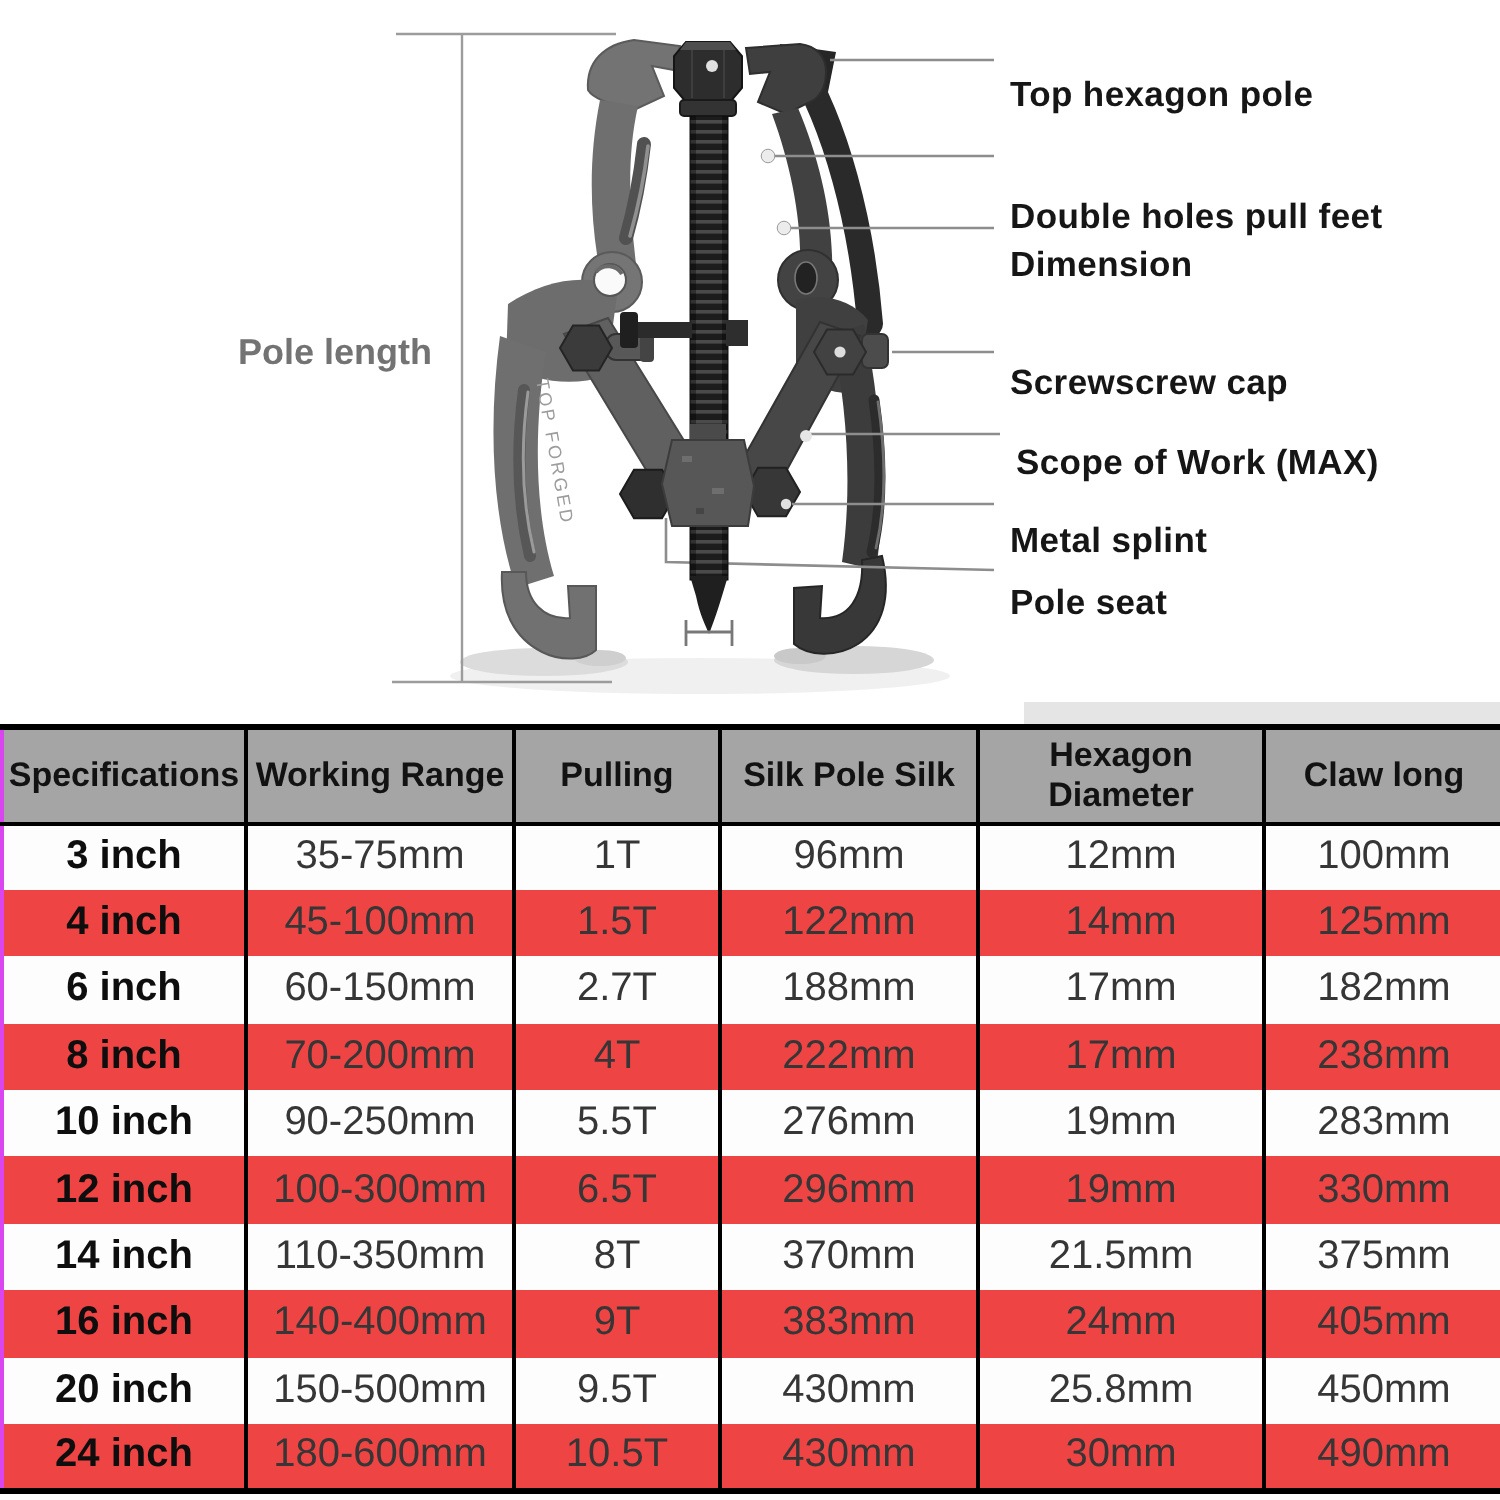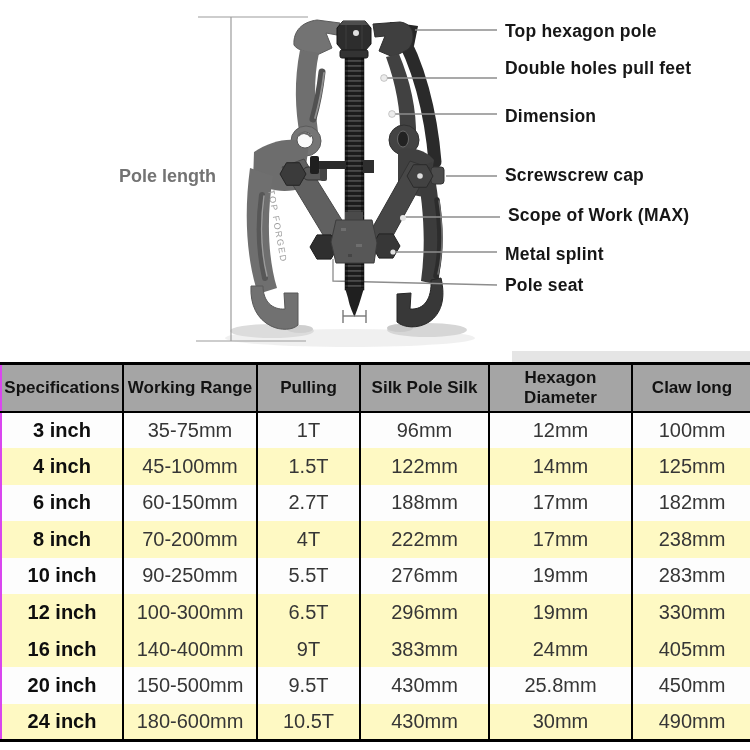--- a/index.html
+++ b/index.html
@@ -2,40 +2,40 @@
 <html><head>
 <meta charset="utf-8">
 <style>
   html,body{margin:0;padding:0;background:#fff;}
   #stage{position:relative;width:750px;height:750px;background:#fff;overflow:hidden;
          font-family:"Liberation Sans",sans-serif;}
   
   #diagram{position:absolute;top:0;left:0;width:750px;height:362px;}
   #diagram svg{position:absolute;top:0;left:0;}
   .callout{position:absolute;left:505px;font-size:17.5px;font-weight:700;color:#161616;
-           line-height:20px;white-space:nowrap;letter-spacing:.2px;}
-  .c0{top:21px}.c1{top:58px}.c2{top:106px}.c3{top:165px}
+           line-height:20px;white-space:nowrap;letter-spacing:.2px;margin-top:16px;}
+  .c0{top:21px}.c1{top:82px}.c2{top:106px}.c3{top:165px}
   .c4{top:205px;left:508px}.c5{top:244px}.c6{top:275px}
   .pole-length{position:absolute;left:110px;top:166px;width:106px;text-align:right;
            font-size:18px;font-weight:700;color:#737373;white-space:nowrap;}
   
   table.spec{position:absolute;top:362px;left:0;width:750px;height:380px;
              border-collapse:collapse;table-layout:fixed;
              border-top:3px solid #000;border-bottom:3px solid #000;border-left:2px solid #d946ef;}
   table.spec th,table.spec td{border-left:2px solid #000;text-align:center;overflow:hidden;}
   table.spec th:first-child,table.spec td:first-child{border-left:none;}
   thead tr{height:48px;}
   tbody tr{height:33.4px;}
   th{background:#a5a5a5;color:#121212;font-size:17px;font-weight:700;line-height:1.16;
      border-bottom:2px solid #000;padding:0 2px;}
   th.wrap{padding:0 0;}
   td{font-size:20px;color:#363636;font-weight:400;padding:0;}
   td:first-child{font-weight:700;color:#0e0e0e;}
   tr.row-white{background:#fdfdfd;}
-  tr.row-gray{background:#fef9c3;}
+  tr.row-gray{background:#ef4444;}
 </style>
 </head>
 <body>
 
 <div id="stage">
 
   <div id="diagram">
     <svg width="750" height="362" viewBox="0 0 750 362">
       <defs>
         <pattern id="thr" width="20" height="5" patternUnits="userSpaceOnUse">
@@ -227,20 +227,28 @@
           <td>283mm</td>
         </tr>
         <tr class="row-gray">
           <td>12 inch</td>
           <td>100-300mm</td>
           <td>6.5T</td>
           <td>296mm</td>
           <td>19mm</td>
           <td>330mm</td>
         </tr>
+        <tr class="row-white">
+          <td>14 inch</td>
+          <td>110-350mm</td>
+          <td>8T</td>
+          <td>370mm</td>
+          <td>21.5mm</td>
+          <td>375mm</td>
+        </tr>
         <tr class="row-gray">
           <td>16 inch</td>
           <td>140-400mm</td>
           <td>9T</td>
           <td>383mm</td>
           <td>24mm</td>
           <td>405mm</td>
         </tr>
         <tr class="row-white">
           <td>20 inch</td>

